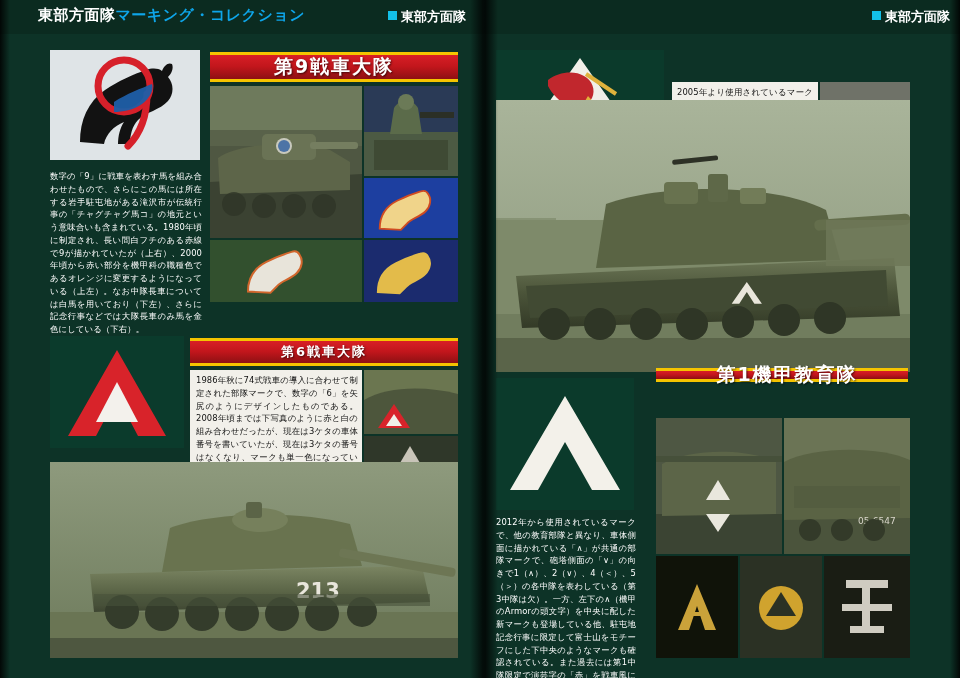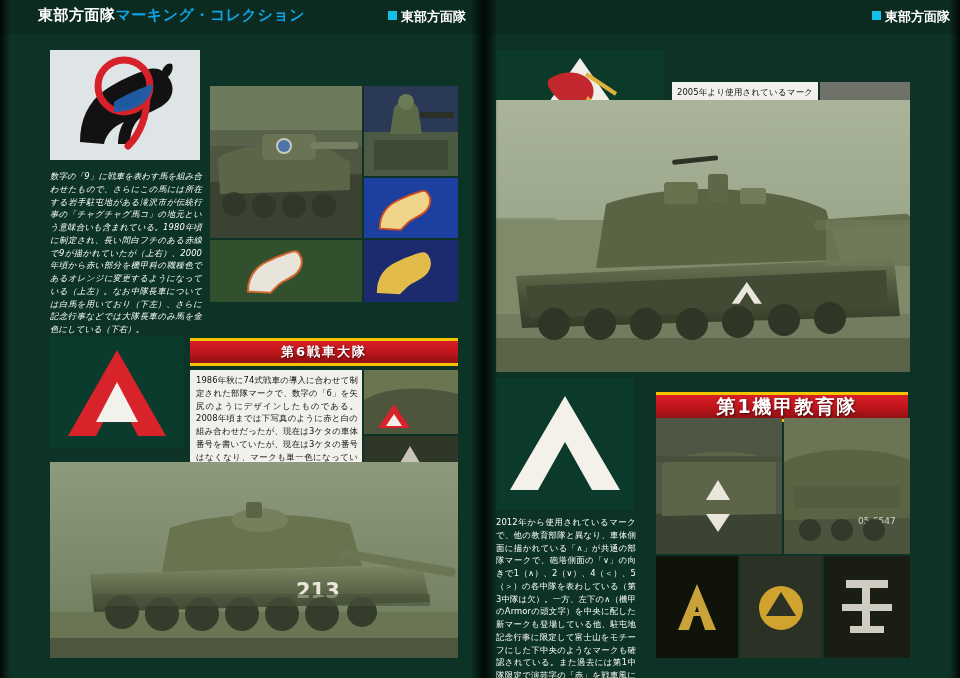--- a/index.html
+++ b/index.html
@@ -168,22 +168,25 @@
 
       <path d="M30 92 C30 70 38 52 55 40 C68 31 84 24 96 20 C102 18 108 18 112 21 C114 16 118 12 122 14 C124 19 121 24 118 27 C124 34 124 44 118 51 C110 60 96 62 88 70 C82 76 80 86 80 94 L68 94 C68 86 70 78 74 72 C64 76 56 84 54 94 Z" fill="#121212"></path>
 
       <path d="M74 36 m-26 0 a26 26 0 1 0 52 0 a26 26 0 1 0 -52 0" fill="none" stroke="#d6202a" stroke-width="7"></path>
       <path d="M97 44 C97 66 90 84 78 96" fill="none" stroke="#d6202a" stroke-width="7" stroke-linecap="round"></path>
 
       <path d="M64 52 C76 44 92 38 102 34 C104 40 100 48 92 54 C84 60 72 62 64 62 Z" fill="#1f5fa8" opacity="0.95"></path>
     </svg>
   </div>
 
-  <div class="bodytext" style="left:50px; top:170px; width:152px;font-style:italic;">数字の「9」に戦車を表わす馬を組み合わせたもので、さらにこの馬には所在する岩手駐屯地がある滝沢市が伝統行事の「チャグチャグ馬コ」の地元という意味合いも含まれている。1980年頃に制定され、長い間白フチのある赤線で9が描かれていたが（上右）、2000年頃から赤い部分を機甲科の職種色であるオレンジに変更するようになっている（上左）。なお中隊長車については白馬を用いており（下左）、さらに記念行事などでは大隊長車のみ馬を金色にしている（下右）。</div>
-
+  <div class="bodytext" style="left:50px; top:170px; width:152px;">数字の「9」に戦車を表わす馬を組み合わせたもので、さらにこの馬には所在する岩手駐屯地がある滝沢市が伝統行事の「チャグチャグ馬コ」の地元という意味合いも含まれている。1980年頃に制定され、長い間白フチのある赤線で9が描かれていたが（上右）、2000年頃から赤い部分を機甲科の職種色であるオレンジに変更するようになっている（上左）。なお中隊長車については白馬を用いており（下左）、さらに記念行事などでは大隊長車のみ馬を金色にしている（下右）。</div>
+
+  <div class="banner" style="left:210px; top:52px; width:248px; height:30px;">
+    <span>第9戦車大隊</span>
+  </div>
 
   <div class="photo ph-tank-dark" style="left:210px; top:86px; width:152px; height:152px;">
     <svg width="152" height="152" viewBox="0 0 152 152">
       <rect width="152" height="152" fill="#4f5742"></rect>
       <rect y="0" width="152" height="52" fill="#6e7a5c"></rect>
       <rect y="44" width="152" height="16" fill="#59624a"></rect>
       <path d="M0 96 L152 88 L152 152 L0 152 Z" fill="#3b4232"></path>
       <path d="M8 72 C30 56 90 54 120 64 L140 76 L140 104 L10 108 Z" fill="#5d6549"></path>
       <rect x="52" y="48" width="54" height="26" rx="5" fill="#6a7355"></rect>
       <rect x="100" y="56" width="48" height="7" rx="3" fill="#757e60"></rect>
@@ -386,21 +389,21 @@
 
   <div class="markbox" style="left:496px; top:378px; width:138px; height:132px; background:#0c3b2c;">
     <svg width="138" height="132" viewBox="0 0 138 132">
       <rect width="138" height="132" fill="#0b3a2b"></rect>
       <path d="M69 18 L124 112 L96 112 L69 64 L42 112 L14 112 Z" fill="#f3f1ea"></path>
     </svg>
   </div>
 
   <div class="bodytext" style="left:496px; top:516px; width:140px;">2012年から使用されているマークで、他の教育部隊と異なり、車体側面に描かれている「∧」が共通の部隊マークで、砲塔側面の「∨」の向きで1（∧）、2（∨）、4（＜）、5（＞）の各中隊を表わしている（第3中隊は欠）。一方、左下の∧（機甲のArmorの頭文字）を中央に配した新マークも登場している他、駐屯地記念行事に限定して富士山をモチーフにした下中央のようなマークも確認されている。また過去には第1中隊限定で演芸字の「赤」を戦車風にアレンジした右下のようなマークも使用されていた。</div>
 
-  <div class="banner" style="left:656px; top:392px; width:252px; height:30px;padding-left:10px;">
+  <div class="banner" style="left:656px; top:368px; width:252px; height:14px;padding-left:10px;">
     <span>第1機甲教育隊</span>
   </div>
 
   <div class="photo" style="left:656px; top:418px; width:126px; height:136px;">
     <svg width="126" height="136" viewBox="0 0 126 136">
       <rect width="126" height="136" fill="#4e5743"></rect>
       <rect y="96" width="126" height="40" fill="#3b4433"></rect>
       <path d="M6 46 C34 30 92 30 120 44 L120 96 L6 98 Z" fill="#5c6548"></path>
       <path d="M62 62 L74 82 L50 82 Z" fill="#e9e7dd"></path>
       <path d="M62 114 L74 96 L50 96 Z" fill="#e9e7dd"></path>

